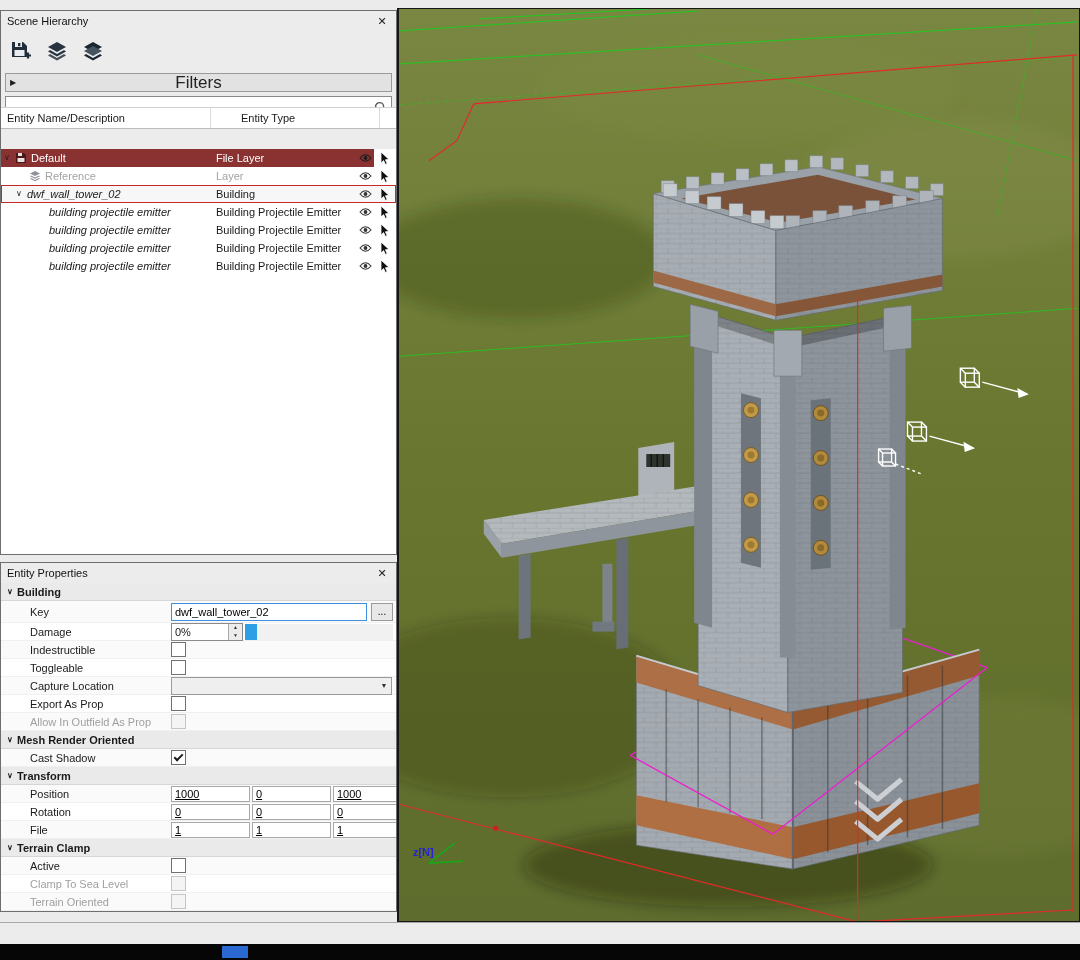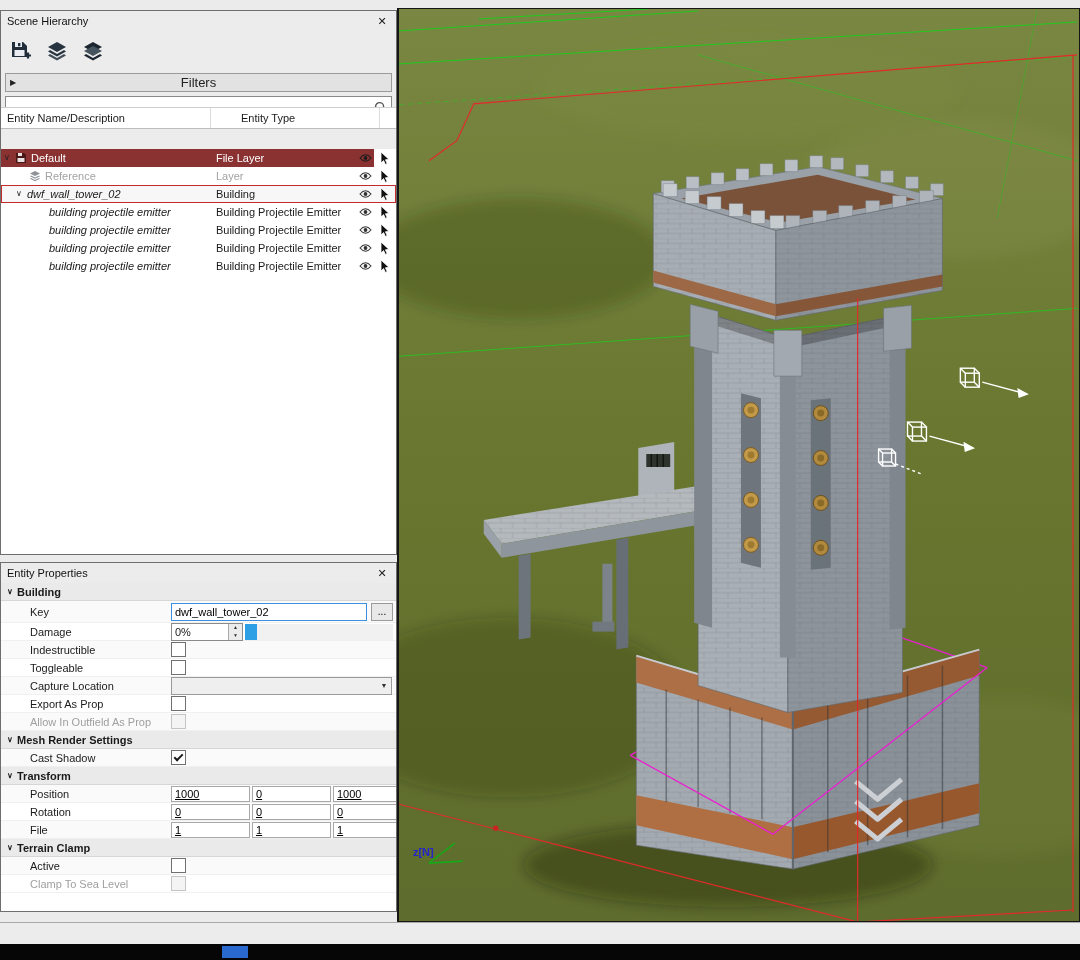--- a/index.html
+++ b/index.html
@@ -14,21 +14,21 @@
   .titlebar .ttl{flex:1;font-size:11px;color:#111;}
   .close-btn{width:16px;text-align:center;font-size:11px;color:#222;cursor:default;}
 
   
   #hierarchy-panel{left:0;top:10px;width:397px;height:545px;background:#fff;}
   .hier-top{position:absolute;left:0;top:20px;width:100%;height:118px;background:#ececec;}
   .toolbar{display:flex;gap:12px;align-items:center;padding:5px 8px;height:30px;}
   .tool-icon{width:24px;height:24px;display:flex;align-items:center;justify-content:center;}
   .filters-bar{position:absolute;left:4px;right:4px;top:42px;height:17px;border:1px solid #9a9a9a;background:#e2e2e2;display:flex;align-items:center;}
   .filters-arrow{position:absolute;left:4px;font-size:8px;color:#222;line-height:1;}
-  .filters-label{flex:1;text-align:center;font-size:13px;color:#222;}
+  .filters-label{flex:1;text-align:center;font-size:17px;color:#222;}
   .search-box{position:absolute;left:4px;right:4px;top:65px;height:22px;border:1px solid #8a8a8a;background:#fff;display:flex;align-items:center;}
   .search-input{flex:1;border:none;outline:none;height:18px;font-size:11px;padding-left:4px;background:transparent;font-family:"Liberation Sans",sans-serif;}
   .search-icon{width:20px;display:flex;align-items:center;justify-content:center;}
   .tree-header{position:absolute;left:0;top:96px;width:100%;height:22px;background:#fff;border-top:1px solid #cfcfcf;border-bottom:1px solid #bdbdbd;display:flex;align-items:flex-end;box-sizing:border-box;}
   .th-name{width:210px;padding-left:6px;box-sizing:border-box;border-right:1px solid #dcdcdc;height:100%;display:flex;align-items:center;}
   .th-type{width:145px;padding-left:6px;box-sizing:border-box;border-right:1px solid #dcdcdc;height:100%;display:flex;align-items:center;margin-left:24px;}
   .hier-body{position:absolute;left:0;top:138px;bottom:0;width:100%;background:#fff;overflow:hidden;}
   .trow{display:flex;height:18px;font-size:11px;background:#fff;}
   .cell{height:100%;display:flex;align-items:center;box-sizing:border-box;}
   .cname{width:210px;overflow:hidden;white-space:nowrap;}
@@ -356,21 +356,21 @@
 
     <div class="prow">
       <span class="plabel dis">Allow In Outfield As Prop</span>
       <span class="pvalue">
           <span class="checkbox dis"></span>
         </span>
     </div>
 
     <div class="prow section">
       <span class="exp">∨</span>
-      <span class="slabel">Mesh Render Settings</span>
+      <span class="slabel">Mesh Render Oriented</span>
     </div>
 
     <div class="prow">
       <span class="plabel">Cast Shadow</span>
       <span class="pvalue">
           <span class="checkbox checked"></span>
         </span>
     </div>
 
     <div class="prow section">
@@ -417,20 +417,26 @@
         </span>
     </div>
 
     <div class="prow">
       <span class="plabel dis">Clamp To Sea Level</span>
       <span class="pvalue">
           <span class="checkbox dis"></span>
         </span>
     </div>
 
+    <div class="prow">
+      <span class="plabel dis">Terrain Oriented</span>
+      <span class="pvalue">
+          <span class="checkbox dis"></span>
+        </span>
+    </div>
 
   </div>
 </div>
 
 <div id="viewport">
   <svg viewBox="0 0 682 914" preserveAspectRatio="none">
     <defs>
       <linearGradient id="grass" x1="0" y1="0" x2="0" y2="1">
         <stop offset="0" stop-color="#7a8742"></stop>
         <stop offset="0.5" stop-color="#68762f"></stop>

